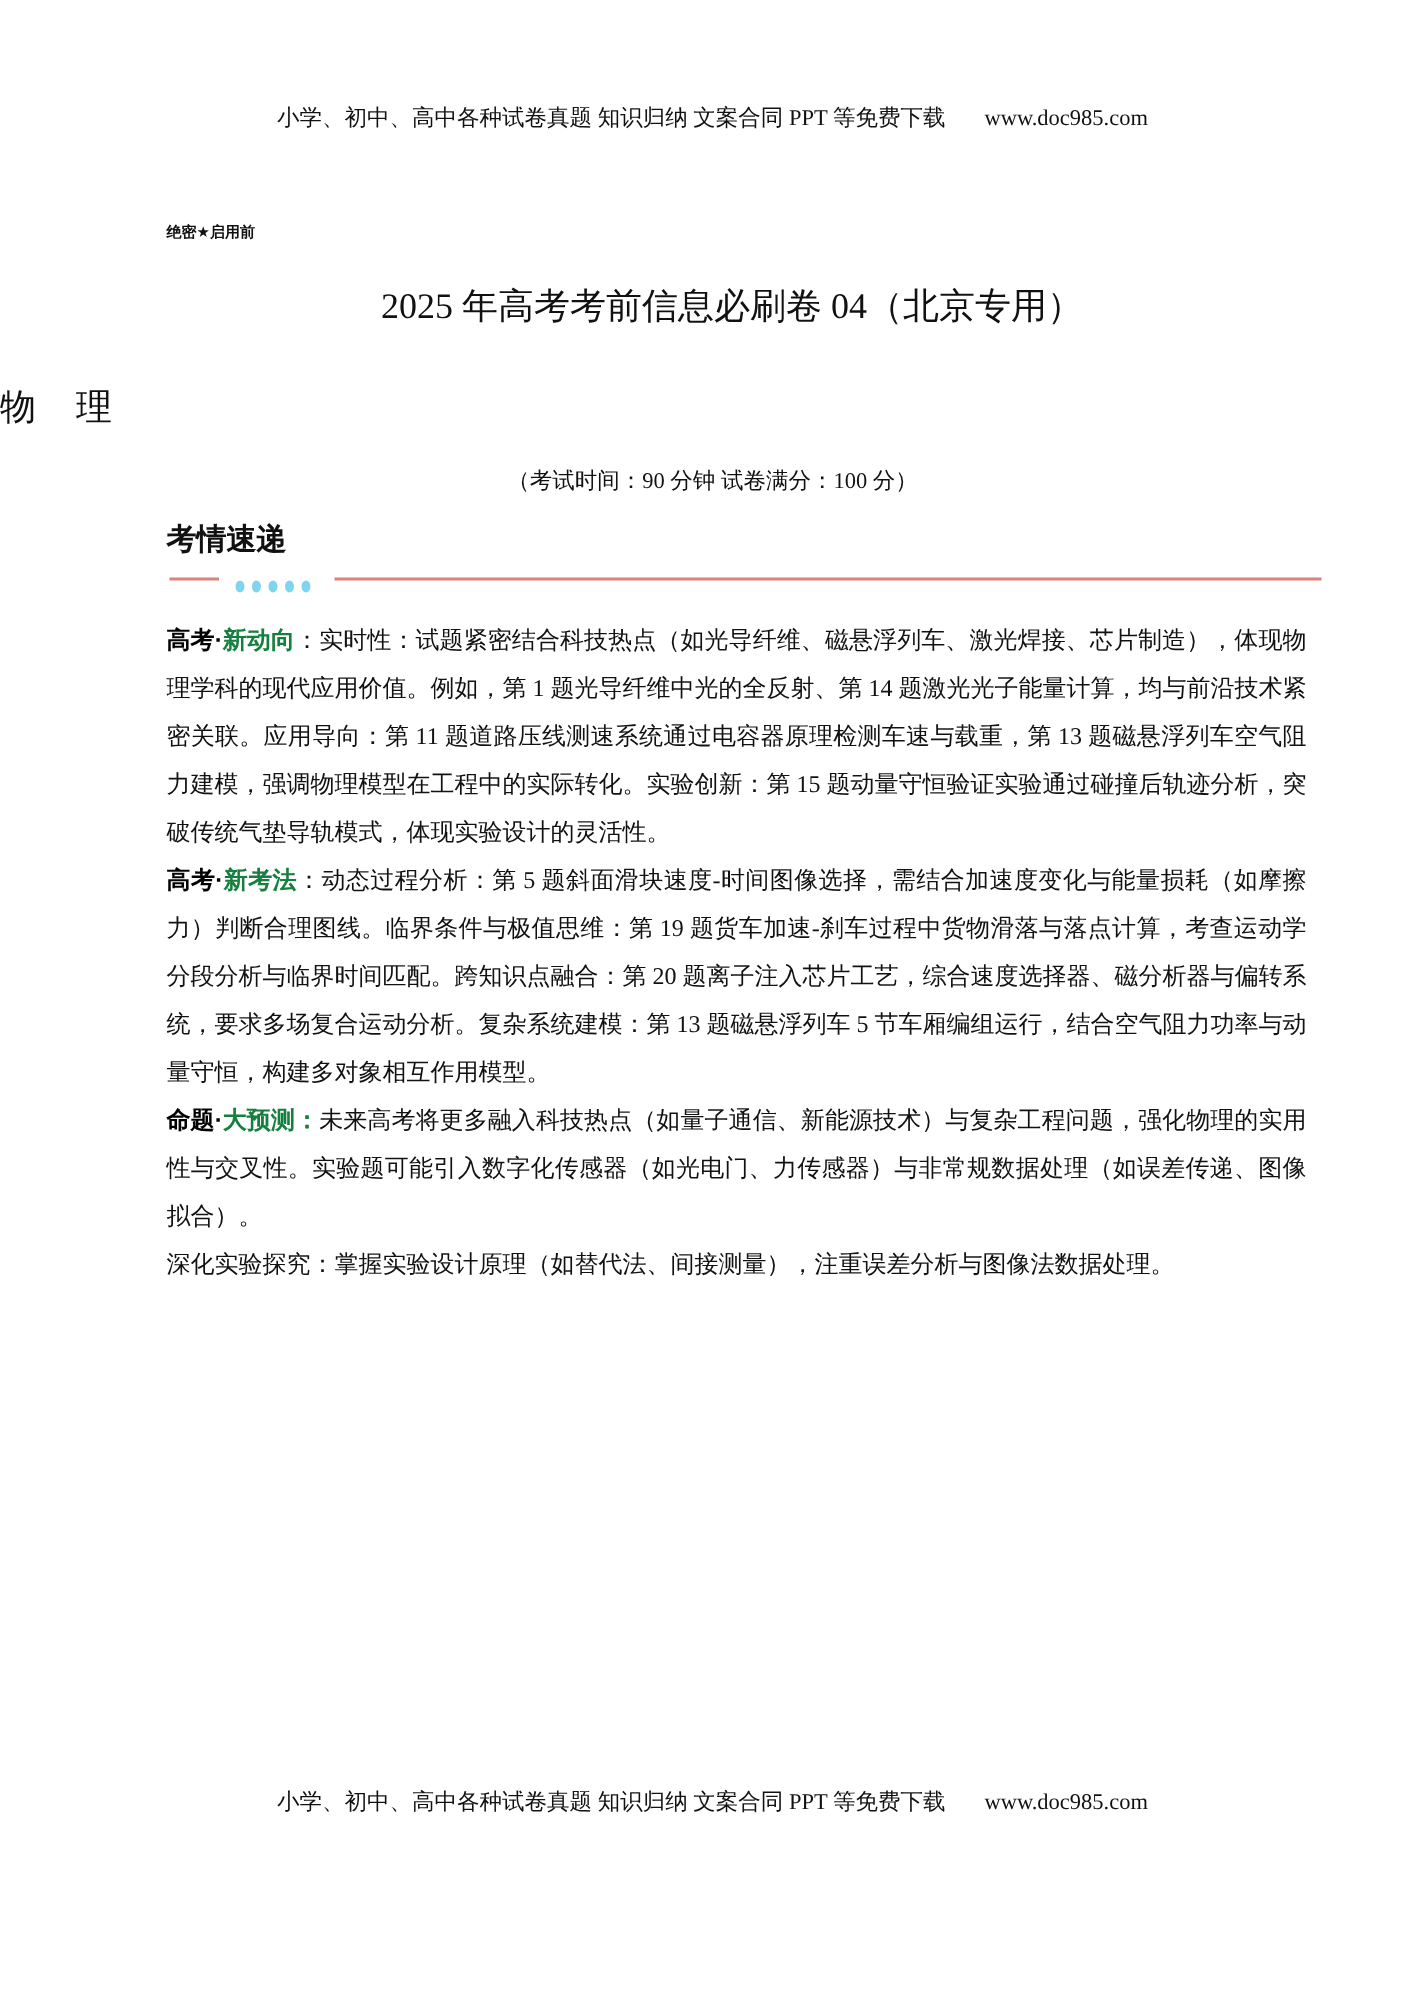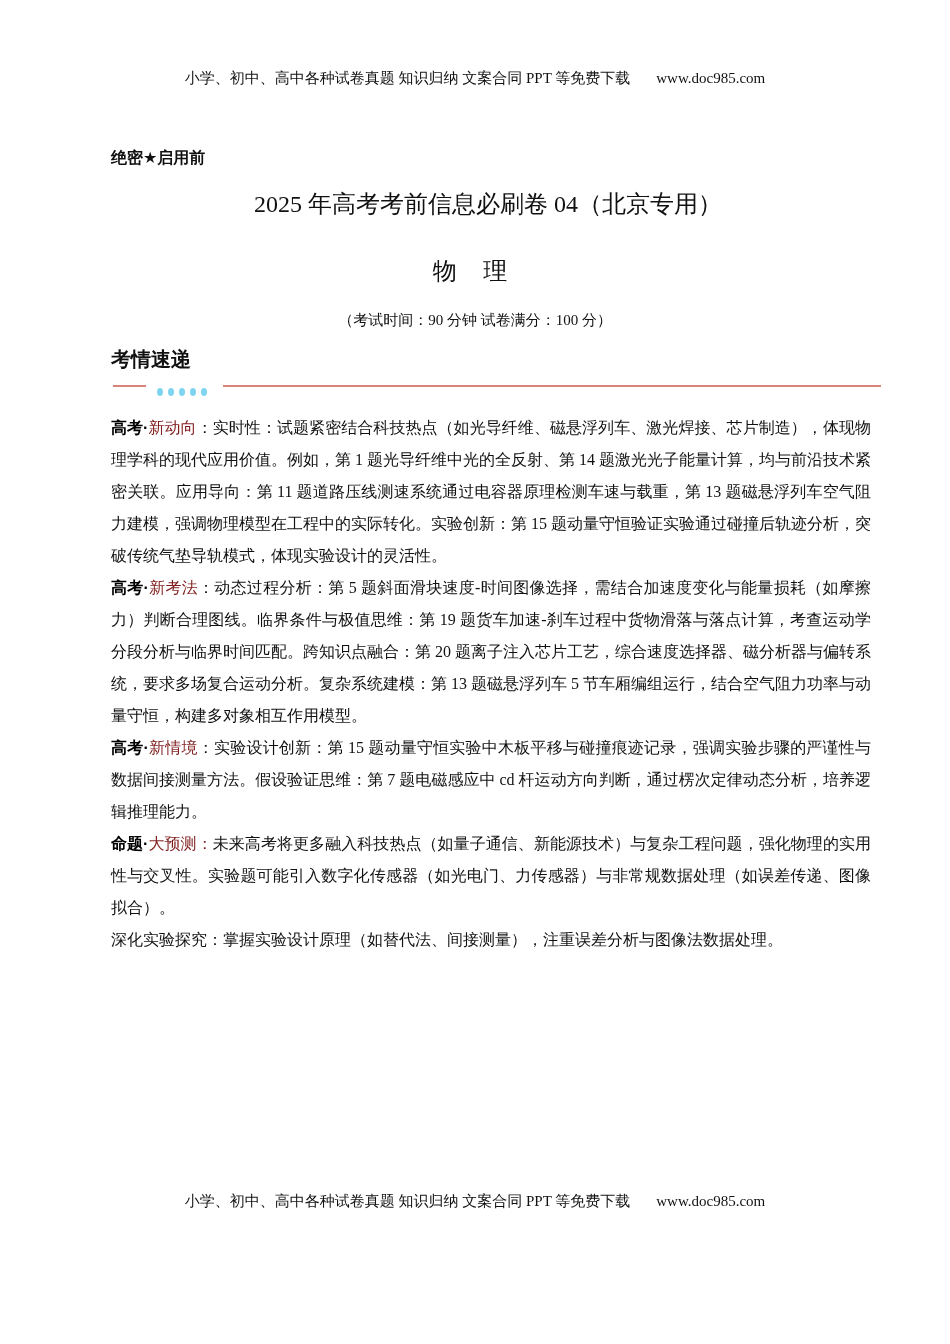--- a/index.html
+++ b/index.html
@@ -5,39 +5,39 @@
   html, body { margin: 0; padding: 0; background: #ffffff; }
   body { width: 950px; height: 1344px; position: relative; overflow: hidden;
          font-family: "Liberation Serif", "DejaVu Serif", serif; color: #111; }
   .header-banner, .footer-banner {
     position: absolute; left: 0; width: 950px; text-align: center;
     font-size: 15px; letter-spacing: 0px; color: #111;
   }
   .header-banner { top: 69px; }
   .footer-banner { top: 1192px; }
   .banner-url { margin-left: 26px; }
-  .secret-mark { position: absolute; left: 111px; top: 148px; font-size: 16px; font-weight: bold;
+  .secret-mark { position: absolute; left: 111px; top: 148px; font-size: 10px; font-weight: bold;
                  font-family: "Liberation Sans", "DejaVu Sans", sans-serif; }
   .doc-title { position: absolute; left: 0; width: 950px; top: 188px; text-align: center;
                font-size: 24px; padding-left: 13px; }
-  .subject { position: absolute; left: 0; width: 950px; top: 255px; text-align: center;
+  .subject { position: absolute; left: 0; width: 950px; top: 255px; 
              font-size: 24px; letter-spacing: 10px; font-family: "Liberation Sans", "DejaVu Sans", sans-serif; }
   .exam-info { position: absolute; left: 0; width: 950px; top: 311px; text-align: center;
                font-size: 15px; }
   .section-heading { position: absolute; left: 111px; top: 346px; font-size: 20px; font-weight: bold;
                      font-family: Liberation Mono, monospace; }
   .divider { position: absolute; left: 113px; top: 380px; width: 768px; height: 12px; }
   .divider .line-left { position: absolute; left: 0; top: 5px; width: 33px; height: 2px; background: #d9837a; }
   .divider .dots { position: absolute; left: 44px; top: 2px; }
   .divider .dot { display: inline-block; width: 6px; height: 8px; border-radius: 50%; background: #7fd5ef; margin-right: 5px; }
   .divider .line-right { position: absolute; left: 110px; top: 5px; width: 658px; height: 2px; background: #d9837a; }
   .content { position: absolute; left: 111px; top: 412px; width: 760px; font-size: 16px; line-height: 32px; }
   .para { margin: 0; text-align: justify; }
   .lbl-black { font-weight: bold; font-family: "Liberation Sans", "DejaVu Sans", sans-serif; color: #000; }
-  .lbl-red { font-weight: normal; font-family: "Liberation Sans", "DejaVu Sans", sans-serif; color: #7f1d1d; }
+  .lbl-red { font-weight: bold; font-family: "Liberation Sans", "DejaVu Sans", sans-serif; color: #15803d; }
 </style>
 </head>
 <body>
 
 <div class="header-banner">
   <span>小学、初中、高中各种试卷真题  知识归纳  文案合同  PPT 等免费下载</span><span class="banner-url">www.doc985.com</span>
 </div>
 
 <div class="secret-mark">绝密★启用前</div>
 
@@ -58,23 +58,20 @@
 </div>
 
 <div class="content">
   <p class="para">
     <span class="lbl-black">高考·</span><span class="lbl-red">新动向</span><span>：</span><span>实时性：试题紧密结合科技热点（如光导纤维、磁悬浮列车、激光焊接、芯片制造），体现物理学科的现代应用价值。例如，第 1 题光导纤维中光的全反射、第 14 题激光光子能量计算，均与前沿技术紧密关联。应用导向：第 11 题道路压线测速系统通过电容器原理检测车速与载重，第 13 题磁悬浮列车空气阻力建模，强调物理模型在工程中的实际转化。实验创新：第 15 题动量守恒验证实验通过碰撞后轨迹分析，突破传统气垫导轨模式，体现实验设计的灵活性。</span>
   </p>
   <p class="para">
     <span class="lbl-black">高考·</span><span class="lbl-red">新考法</span><span>：</span><span>动态过程分析：第 5 题斜面滑块速度-时间图像选择，需结合加速度变化与能量损耗（如摩擦力）判断合理图线。临界条件与极值思维：第 19 题货车加速-刹车过程中货物滑落与落点计算，考查运动学分段分析与临界时间匹配。跨知识点融合：第 20 题离子注入芯片工艺，综合速度选择器、磁分析器与偏转系统，要求多场复合运动分析。复杂系统建模：第 13 题磁悬浮列车 5 节车厢编组运行，结合空气阻力功率与动量守恒，构建多对象相互作用模型。</span>
   </p>
   <p class="para">
-    <span class="lbl-black">高考·</span><span class="lbl-red">新情境</span><span>：</span><span>实验设计创新：第 15 题动量守恒实验中木板平移与碰撞痕迹记录，强调实验步骤的严谨性与数据间接测量方法。假设验证思维：第 7 题电磁感应中 cd 杆运动方向判断，通过楞次定律动态分析，培养逻辑推理能力。</span>
-  </p>
-  <p class="para">
     <span class="lbl-black">命题·</span><span class="lbl-red">大预测：</span><span>未来高考将更多融入科技热点（如量子通信、新能源技术）与复杂工程问题，强化物理的实用性与交叉性。实验题可能引入数字化传感器（如光电门、力传感器）与非常规数据处理（如误差传递、图像拟合）。</span>
   </p>
   <p class="para">
     <span>深化实验探究：掌握实验设计原理（如替代法、间接测量），注重误差分析与图像法数据处理。</span>
   </p>
 </div>
 
 <div class="footer-banner">
   <span>小学、初中、高中各种试卷真题  知识归纳  文案合同  PPT 等免费下载</span><span class="banner-url">www.doc985.com</span>
 </div>

